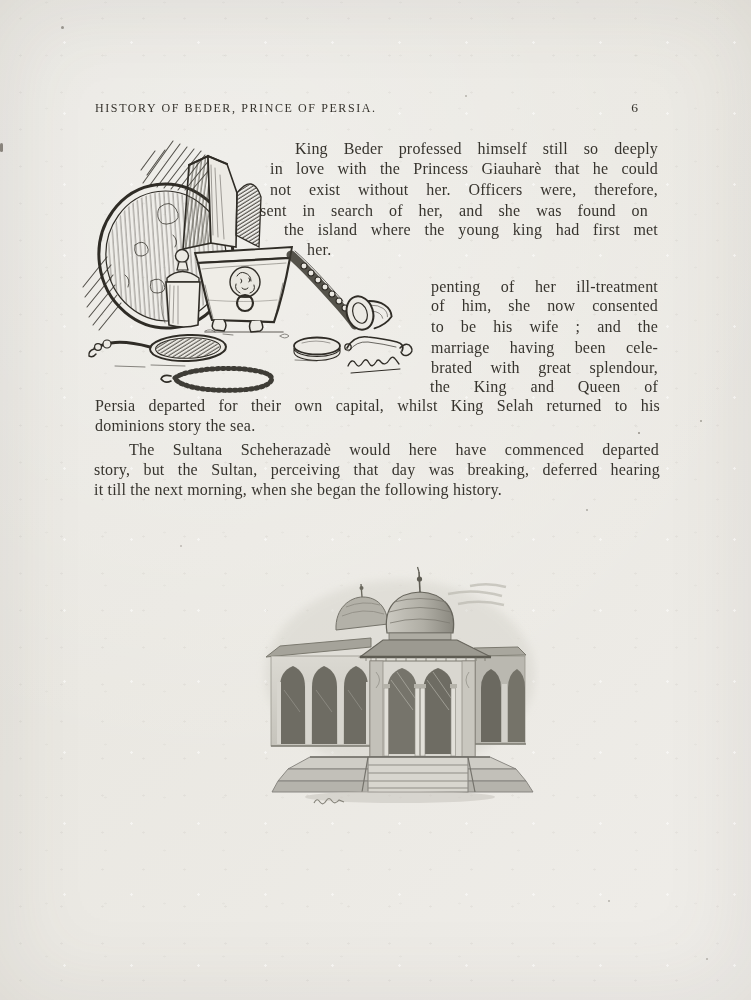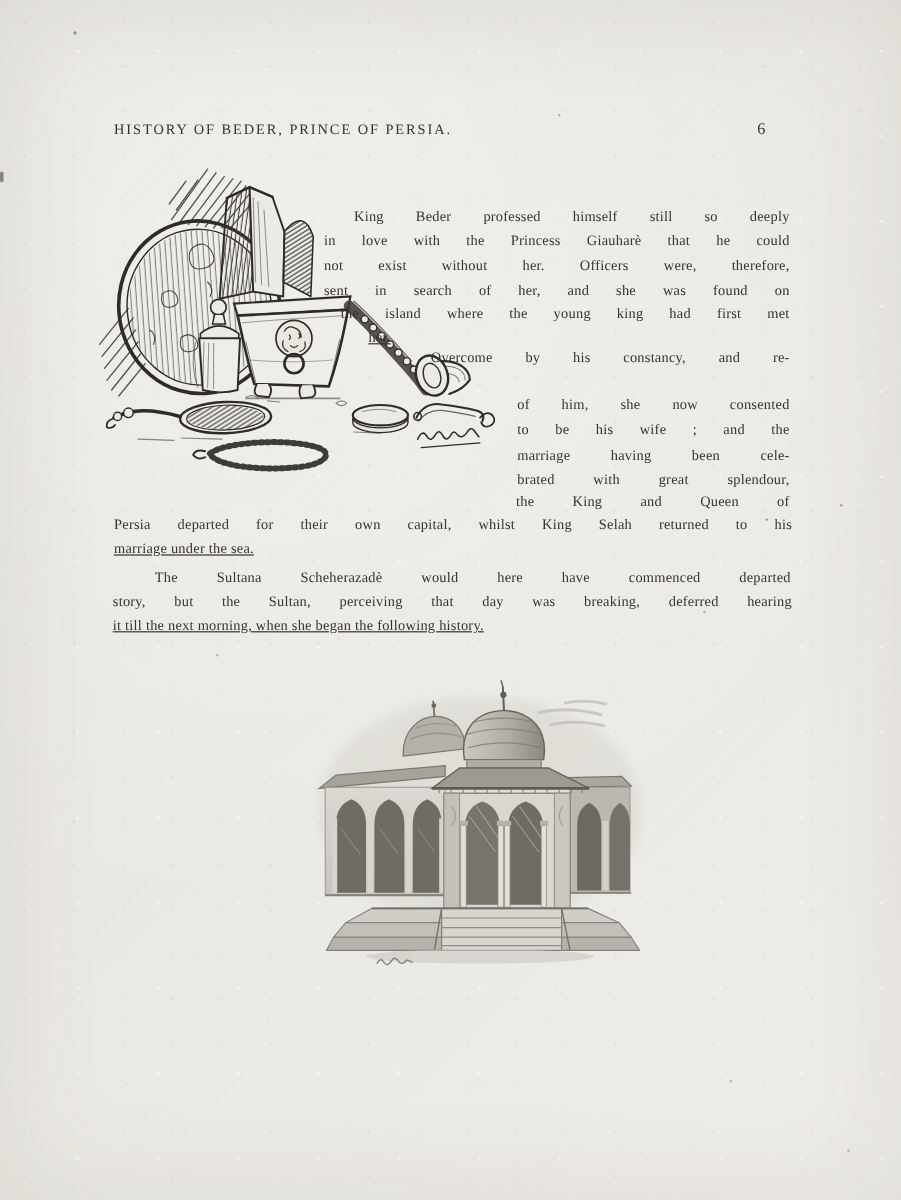--- a/index.html
+++ b/index.html
@@ -25,24 +25,24 @@
   .running-head{
     position:absolute;left:95px;top:100px;width:560px;
     font-size:12px;line-height:16px;letter-spacing:1.6px;
     text-align:left;color:#36332d;
   }
   .folio{
     position:absolute;left:618px;top:100px;width:34px;
     font-size:13.5px;line-height:16px;letter-spacing:1px;text-align:center;color:#36332d;
   }
   .bline{
-    position:absolute;font-size:12px;line-height:20px;letter-spacing:.2px;
-    color:#37342e;text-align:justify;text-align-last:justify;margin-top:31px;
-  }
-  .bline.open{text-align:left;text-align-last:auto;text-decoration:underline;}
+    position:absolute;font-size:16px;line-height:20px;letter-spacing:.2px;
+    color:#37342e;text-align:justify;text-align-last:justify;
+  }
+  .bline.open{text-align:left;text-align-last:auto;}
   .speck{position:absolute;border-radius:50%;background:#4c463c;pointer-events:none;}
   svg{position:absolute;}
   .ill{position:absolute;}
 </style>
 </head>
 <body>
 
 <div class="page">
 
   <div class="running-head">HISTORY OF BEDER, PRINCE OF PERSIA.</div>
@@ -195,32 +195,32 @@
       <g stroke-width="1.3">
         <path d="M293 231 q4 -9 8 -2 q3 5 7 -2 q3 -5 6 1 q3 6 7 -1 q2 -4 5 0 q4 5 9 -3 q3 -4 6 1 l3 4"></path>
         <path d="M296 238 L345 234" stroke-width="1"></path>
       </g>
     </g>
   </svg>
 
   <div class="bline" style="left:295px;top:139px;width:363px">King Beder professed himself still so deeply</div>
   <div class="bline" style="left:270px;top:159px;width:388px">in love with the Princess Giauharè that he could</div>
   <div class="bline" style="left:270px;top:180px;width:388px">not exist without her.  Officers were, therefore,</div>
-  <div class="bline" style="left:270px;top:201px;width:388px">sent in search of her, and she was found on</div>
+  <div class="bline" style="left:260px;top:201px;width:388px">sent in search of her, and she was found on</div>
   <div class="bline" style="left:284px;top:220px;width:374px">the island where the young king had first met</div>
   <div class="bline open" style="left:307px;top:240px;width:100px">her.</div>
 
-  <div class="bline" style="left:359px;top:257px;width:299px">Overcome by his constancy, and re-</div>
+  <div class="bline" style="left:431px;top:277px;width:227px">penting of her ill-treatment</div>
   <div class="bline" style="left:431px;top:296px;width:227px">of him, she now consented</div>
   <div class="bline" style="left:431px;top:317px;width:227px">to be his wife ; and the</div>
   <div class="bline" style="left:431px;top:338px;width:227px">marriage having been cele-</div>
   <div class="bline" style="left:431px;top:358px;width:227px">brated with great splendour,</div>
   <div class="bline" style="left:430px;top:377px;width:228px">the King and Queen of</div>
   <div class="bline" style="left:95px;top:396px;width:565px">Persia departed for their own capital, whilst King Selah returned to his</div>
-  <div class="bline open" style="left:95px;top:416px;width:300px">marriage under the sea.</div>
+  <div class="bline open" style="left:95px;top:416px;width:300px">dominions story the sea.</div>
 
   <div class="bline" style="left:129px;top:440px;width:530px">The Sultana Scheherazadè would here have commenced departed</div>
   <div class="bline" style="left:94px;top:460px;width:566px">story, but the Sultan, perceiving that day was breaking, deferred hearing</div>
   <div class="bline open" style="left:94px;top:480px;width:520px">it till the next morning, when she began the following history.</div>
 
   <svg class="ill" style="left:250px;top:560px" width="290" height="255" viewBox="0 0 290 255">
     <defs>
       <linearGradient id="domeGrad" x1="0" y1="0" x2="1" y2="0">
         <stop offset="0" stop-color="#cbc9c1"></stop>
           <stop offset=".55" stop-color="#b0aea5"></stop>

